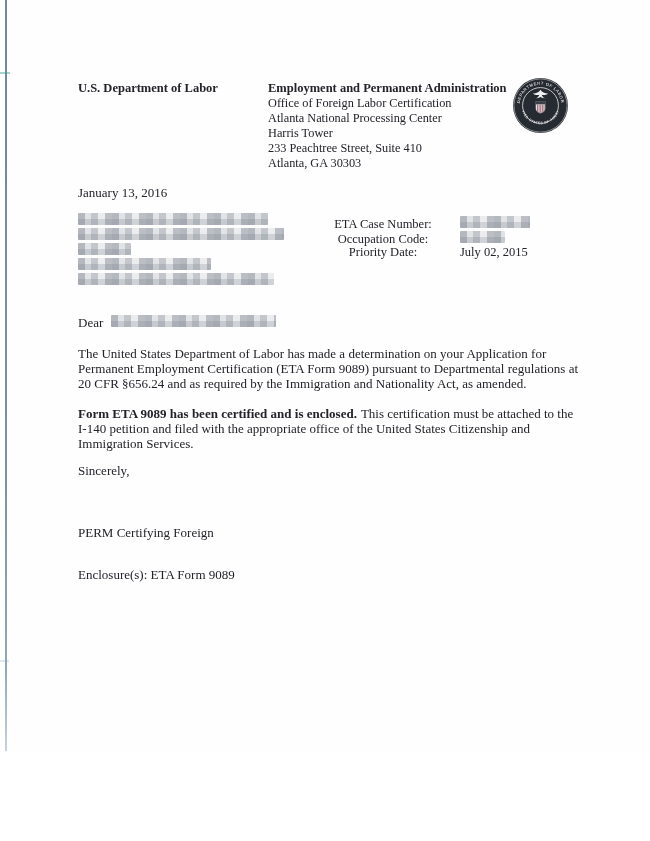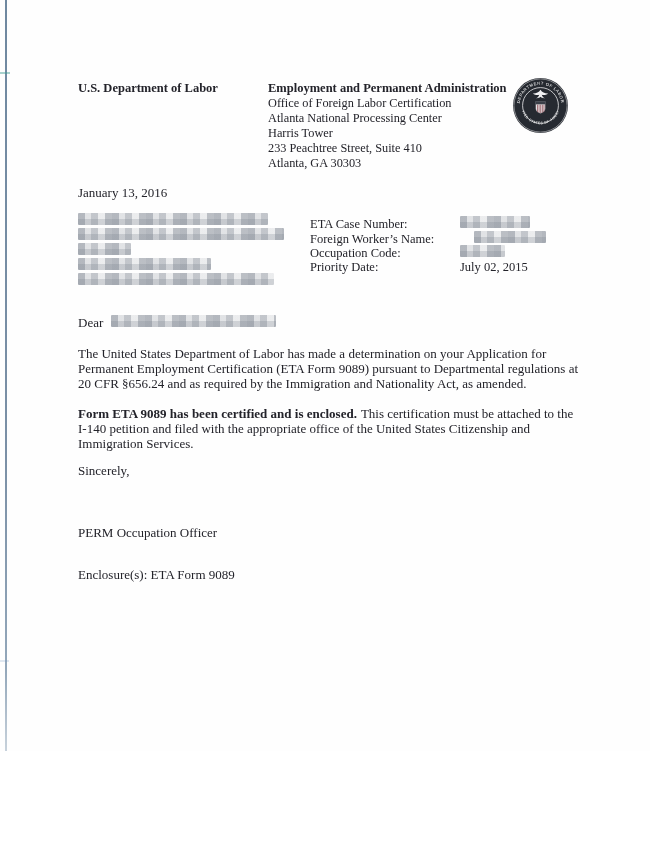--- a/index.html
+++ b/index.html
@@ -48,21 +48,21 @@
         rgba(116,124,136,.08) 6px 12px);
     border-radius:1px;
   }
 
   .address-block{left:78px;top:213px;}
   .address-block .redact{display:block;margin-bottom:3px;}
   .city-line{font-size:13px;letter-spacing:.2px;margin-top:2px;}
 
   .case-info{left:310px;top:216px;width:300px;font-size:12.5px;}
   .ci-row{display:flex;align-items:baseline;height:14.6px;}
-  .ci-label{width:146px;text-align:left;flex:none;white-space:nowrap;}
+  .ci-label{width:146px;text-align:center;flex:none;white-space:nowrap;}
   .ci-value{margin-left:4px;white-space:nowrap;}
 
   .salutation{left:78px;top:315px;font-size:13px;}
   .salutation .redact{margin-left:8px;width:165px;}
 
   .para{left:78px;font-size:13px;line-height:15.2px;}
   .p1{top:346px;font-family:Liberation Serif, serif;}
   .p2{top:406px;}
   .closing{left:78px;top:463px;font-size:13px;}
   .signer{left:78px;top:525px;font-size:13px;}
@@ -125,24 +125,20 @@
     <span class="redact" style="width:133px;"></span>
     <span class="redact" style="width:196px;"></span>
   </div>
 
   <div class="abs case-info">
     <div class="ci-row">
       <span class="ci-label">ETA Case Number:</span>
       <span class="redact ci-value" style="width:70px;"></span>
     </div>
     <div class="ci-row">
-      <span class="ci-label">Foreign Worker’s Name:</span>
-      <span class="redact ci-value" style="width:72px;margin-left:18px;"></span>
-    </div>
-    <div class="ci-row">
       <span class="ci-label">Occupation Code:</span>
       <span class="redact ci-value" style="width:45px;"></span>
     </div>
     <div class="ci-row">
       <span class="ci-label">Priority Date:</span>
       <span class="ci-value">July 02, 2015</span>
     </div>
   </div>
 
   <div class="abs salutation">
@@ -155,16 +151,16 @@
     <div class="line">20 CFR §656.24 and as required by the Immigration and Nationality Act, as amended.</div>
   </div>
 
   <div class="abs para p2">
     <div class="line"><span class="b">Form ETA 9089 has been certified and is enclosed.</span><span class="gap-after-bold">This certification must be attached to the</span></div>
     <div class="line">I-140 petition and filed with the appropriate office of the United States Citizenship and</div>
     <div class="line">Immigration Services.</div>
   </div>
 
   <div class="abs closing">Sincerely,</div>
-  <div class="abs signer">PERM Occupation Officer</div>
+  <div class="abs signer">PERM Certifying Foreign</div>
   <div class="abs enclosure">Enclosure(s):  ETA Form 9089</div>
 
 </div>
 
 </body></html>

